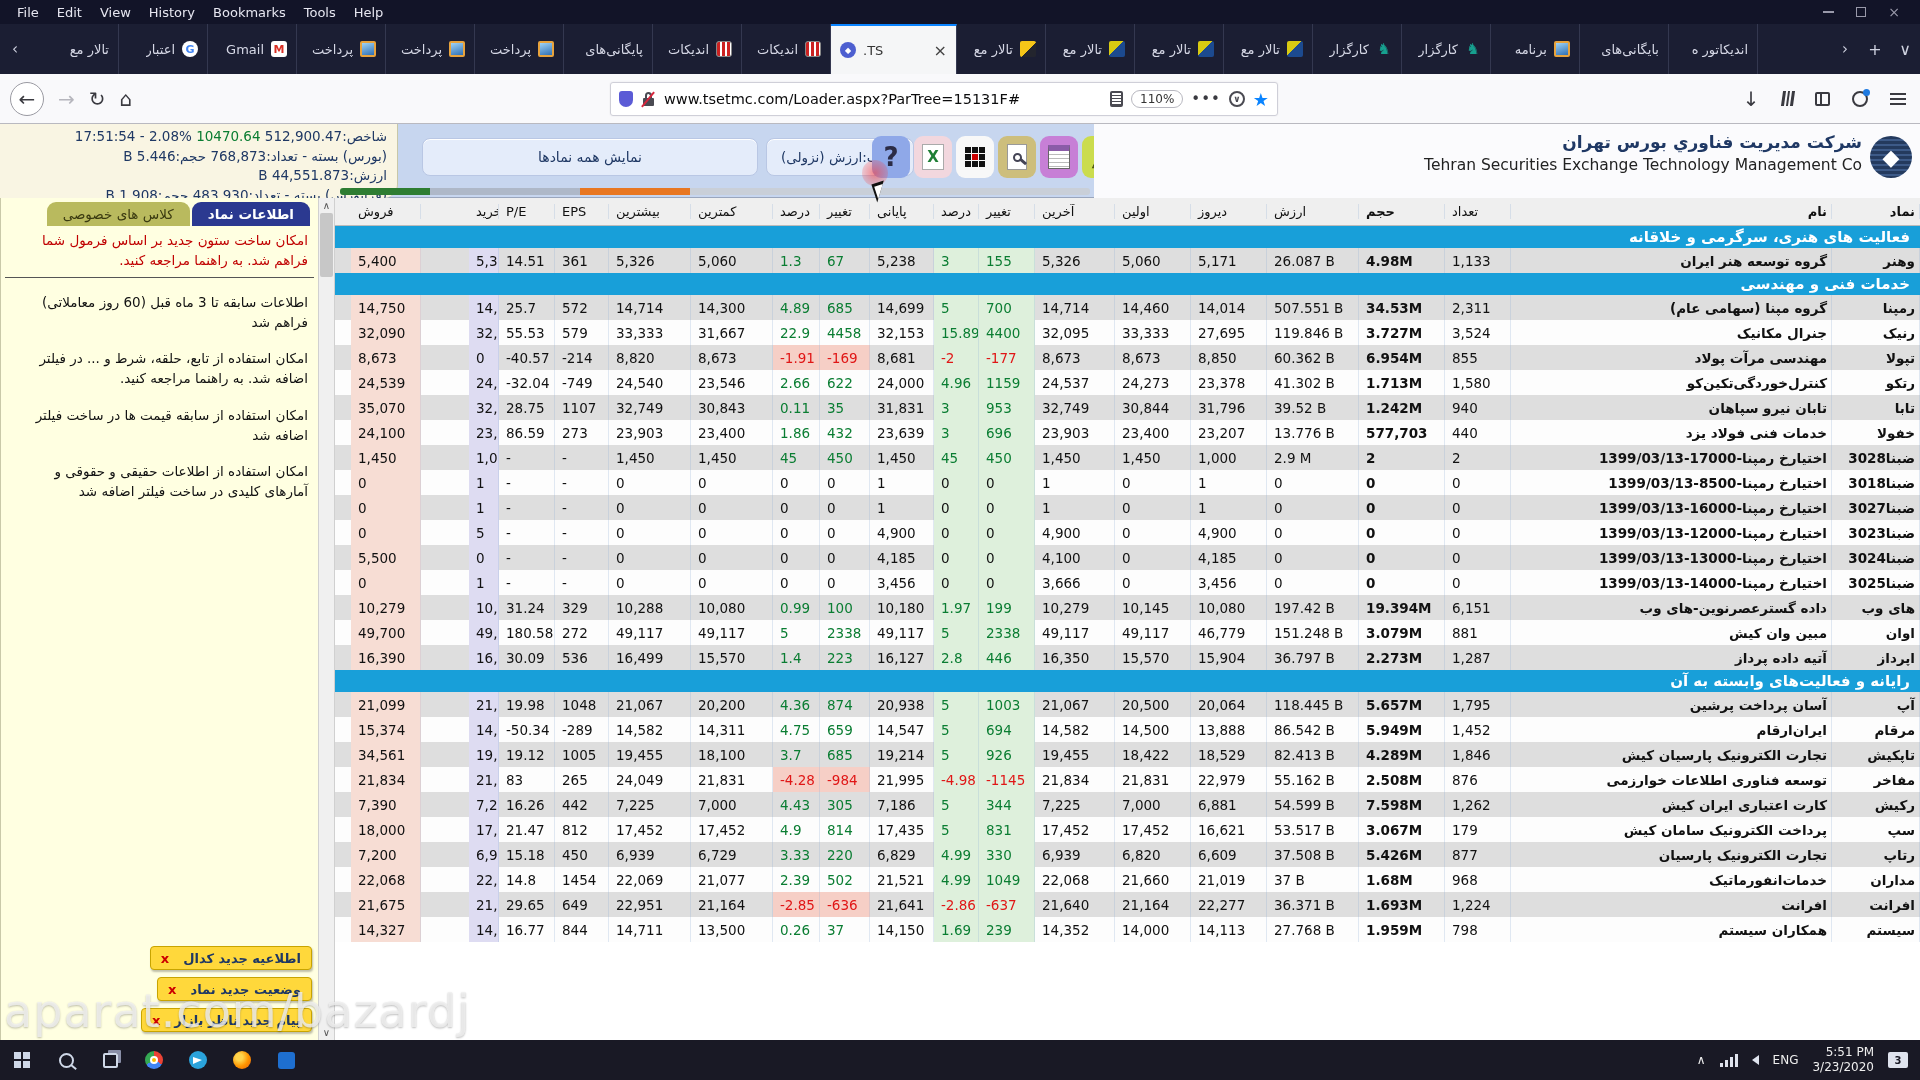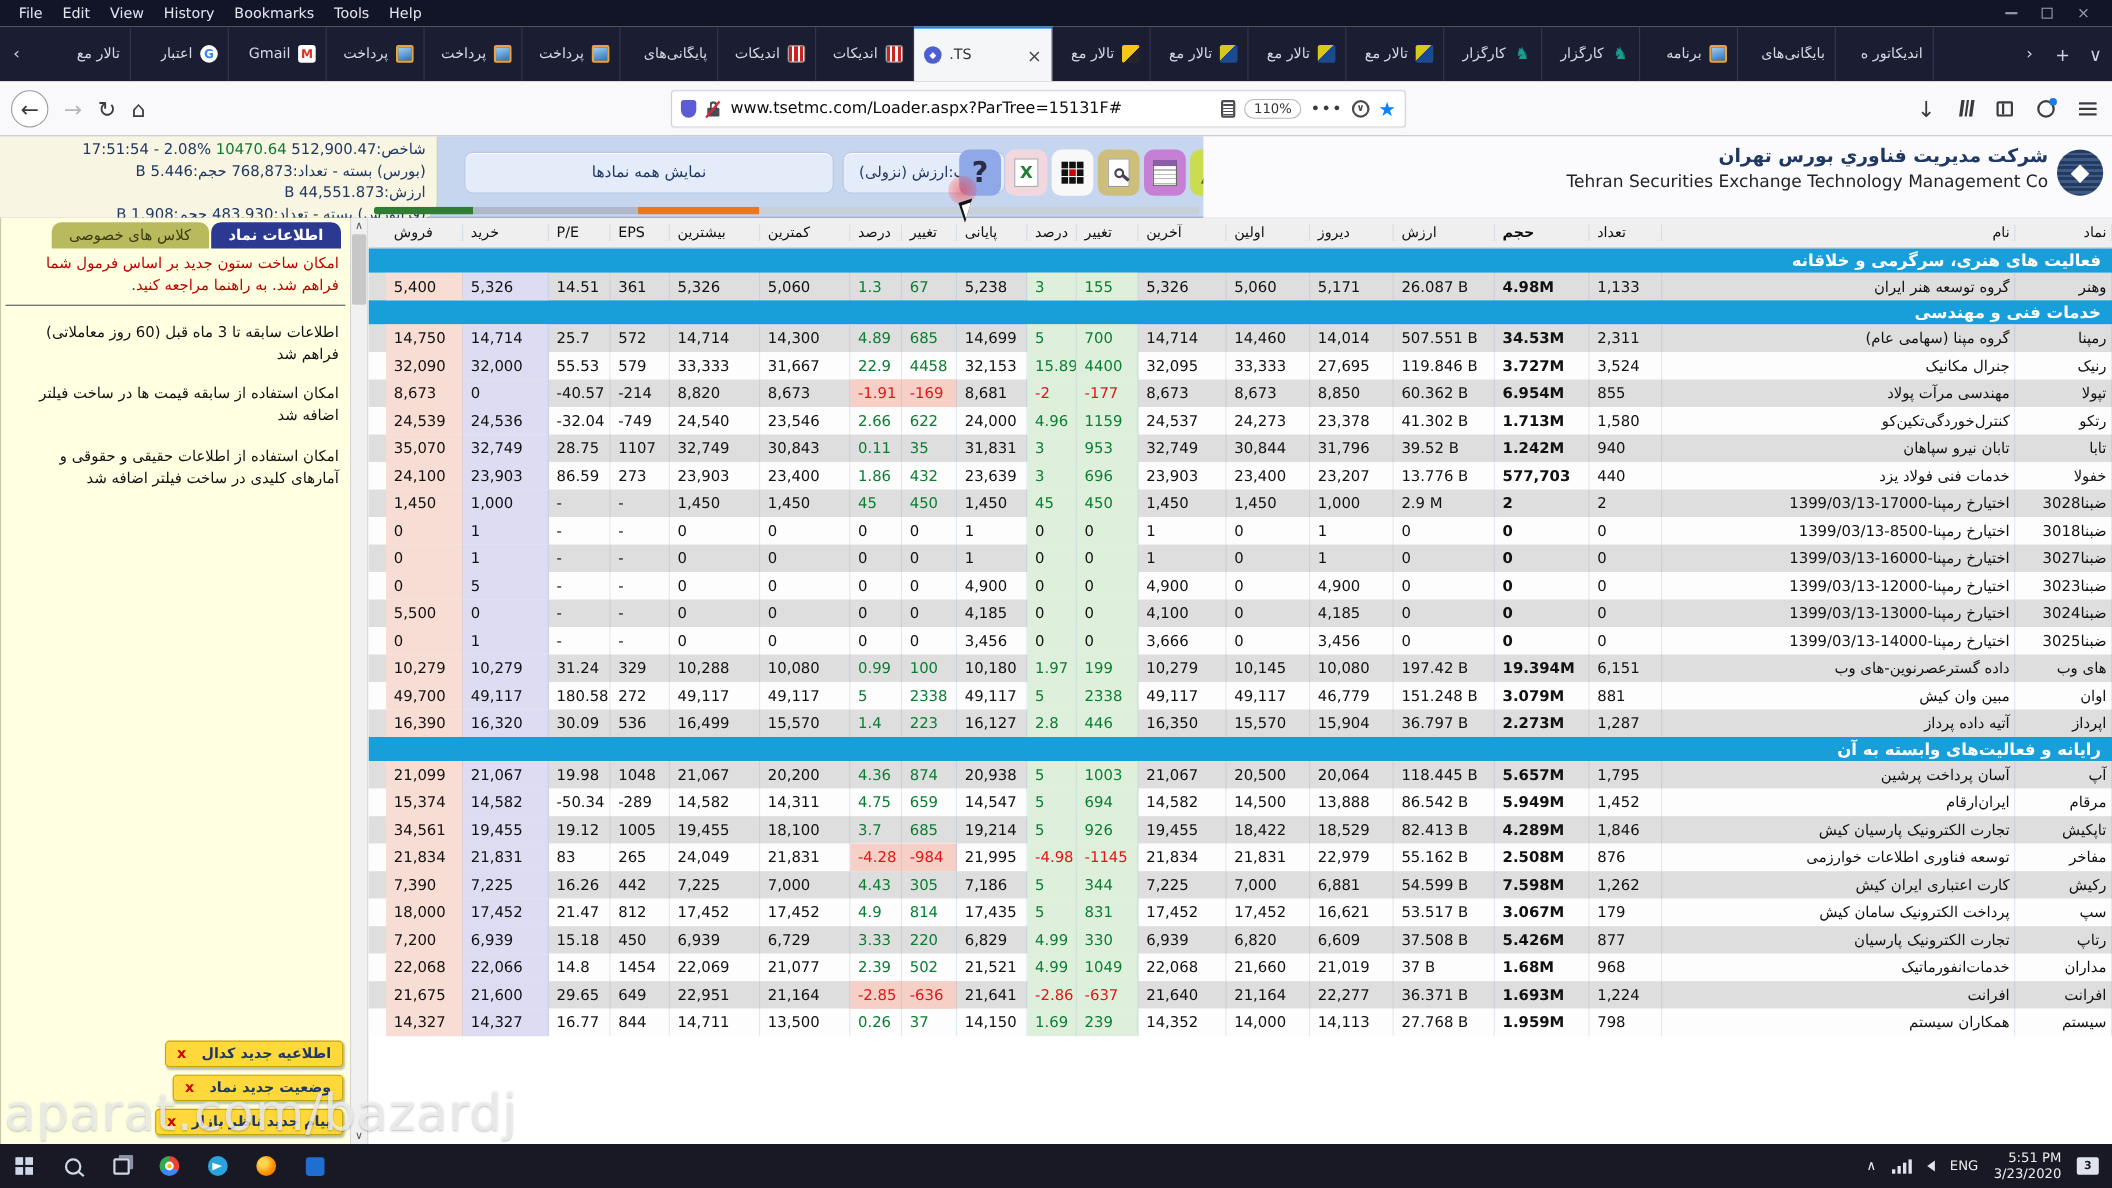--- a/index.html
+++ b/index.html
@@ -136,25 +136,25 @@
   .thead{height:28px;background:#efefef;border-bottom:1px solid #bbb;align-items:center;}
   .thead .cell{font-size:13px;color:#111;}
   .cell{padding:0 4px 0 7px;font-size:13.5px;color:#111;white-space:nowrap;overflow:hidden;
         display:flex;align-items:center;border-right:1px solid rgba(140,170,210,0.25);}
   .trow{height:25px;}
   .trow.odd{background:#dedede;}
   .trow.even{background:#fdfdfd;}
   .band{height:22px;background:var(--c-band,#189fd9);color:#fff;font-weight:bold;font-size:15px;
         direction:rtl;display:flex;align-items:center;padding-right:10px;}
   .c0{background:var(--c-salmon,#f7ddd4);margin-left:16px;}
-  .c1{background:var(--c-lavender,#dedcf2);}
+  .c1{background:var(--c-lavender,#dedcf2);margin-left:48px;}
   .c9,.c10{background:var(--c-greentint,#def0dc);}
   .thead .c0,.thead .c1,.thead .c9,.thead .c10{background:transparent;}
   .c15{font-weight:bold;}
-  .c17,.c18{direction:rtl;justify-content:flex-start;text-align:left;}
+  .c17,.c18{direction:rtl;justify-content:flex-start;text-align:left;font-weight:bold;}
   .pos{color:var(--c-positive,#0a7d32);}
   .neg{color:var(--c-negative,#e01616);}
   .trow .neg.c6,.trow .neg.c7{background:#f6cfc6;}
 
   
   .taskbar{position:absolute;left:0;bottom:0;width:1920px;height:40px;background:var(--c-taskbar,#191925);
            display:flex;align-items:center;color:#eee;}
   .tb-left{display:flex;align-items:center;height:100%;}
   .tb-ic{width:44px;height:100%;display:flex;align-items:center;justify-content:center;}
   .win-start{width:16px;height:16px;background:
@@ -383,20 +383,21 @@
   <div class="main">
     <div class="sidebar">
       <div class="side-tabs">
         <div class="stab stab-info">اطلاعات نماد</div>
         <div class="stab stab-class">کلاس های خصوصی</div>
       </div>
       <div class="side-notes">
           <div class="side-note red">امکان ساخت ستون جدید بر اساس فرمول شما فراهم شد. به راهنما مراجعه کنید.</div>
           <div class="side-divider"></div>
           <div class="side-note black">اطلاعات سابقه تا 3 ماه قبل (60 روز معاملاتی) فراهم شد</div>
+          <div class="side-note black">امکان استفاده از تابع، حلقه، شرط و ... در فیلتر اضافه شد. به راهنما مراجعه کنید.</div>
           <div class="side-note black">امکان استفاده از سابقه قیمت ها در ساخت فیلتر اضافه شد</div>
           <div class="side-note black">امکان استفاده از اطلاعات حقیقی و حقوقی و آمارهای کلیدی در ساخت فیلتر اضافه شد</div>
         </div>
       <div class="side-buttons">
           <div class="ybtn">
             <span class="lbl">اطلاعیه جدید کدال</span>
             <span class="x">x</span>
           </div>
           <div class="ybtn">
             <span class="lbl">وضعیت جدید نماد</span>

